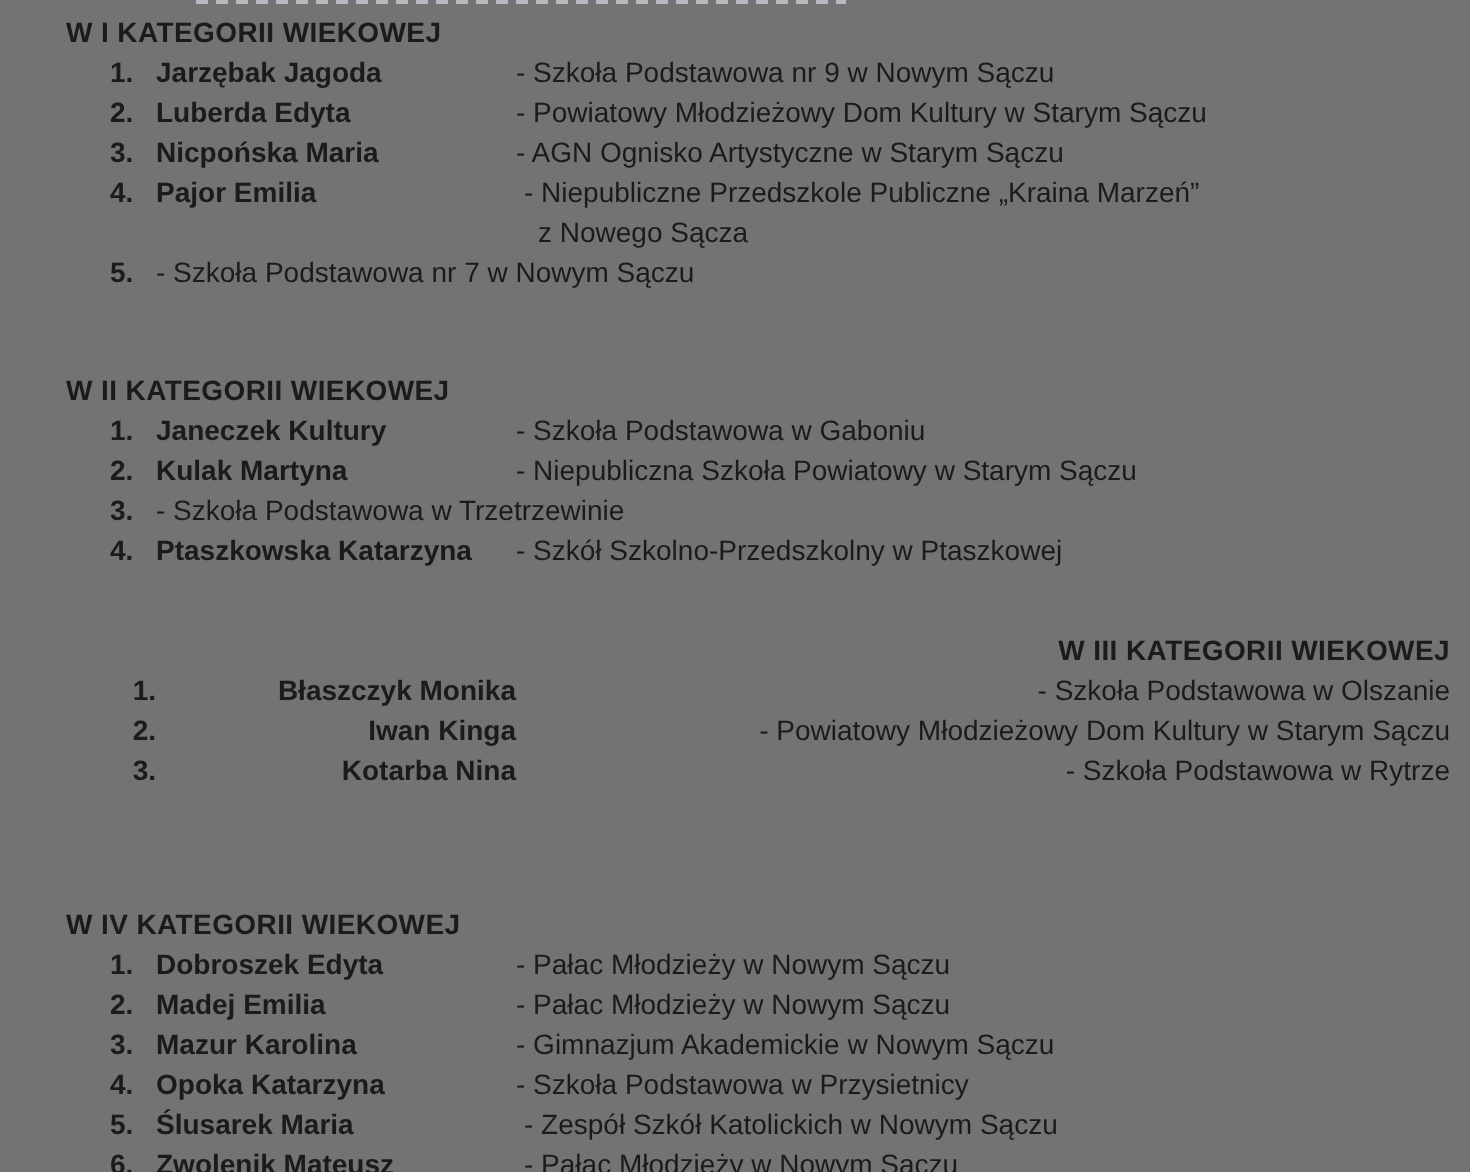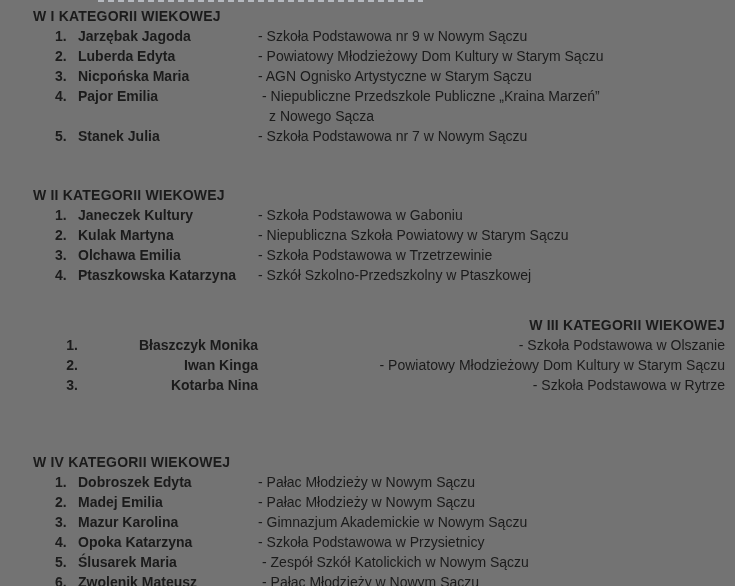--- a/index.html
+++ b/index.html
@@ -81,41 +81,39 @@
     <span class="school">- AGN Ognisko Artystyczne w Starym Sączu</span>
   </div>
           <div class="row">
     <span class="num">4.</span>
     <span class="name">Pajor Emilia</span>
     <span class="school indent">- Niepubliczne Przedszkole Publiczne „Kraina Marzeń”
 z Nowego Sącza</span>
   </div>
           <div class="row">
     <span class="num">5.</span>
-    <span class="name">Stanek Julia</span>
     <span class="school">- Szkoła Podstawowa nr 7 w Nowym Sączu</span>
   </div>
         </div>
   </section>
       <section class="section">
     <h2 class="section-title">W II KATEGORII WIEKOWEJ</h2>
     <div class="items">
           <div class="row">
     <span class="num">1.</span>
     <span class="name">Janeczek Kultury</span>
     <span class="school">- Szkoła Podstawowa w Gaboniu</span>
   </div>
           <div class="row">
     <span class="num">2.</span>
     <span class="name">Kulak Martyna</span>
     <span class="school">- Niepubliczna Szkoła Powiatowy w Starym Sączu</span>
   </div>
           <div class="row">
     <span class="num">3.</span>
-    <span class="name">Olchawa Emilia</span>
     <span class="school">- Szkoła Podstawowa w Trzetrzewinie</span>
   </div>
           <div class="row">
     <span class="num">4.</span>
     <span class="name">Ptaszkowska Katarzyna</span>
     <span class="school">- Szkół Szkolno-Przedszkolny w Ptaszkowej</span>
   </div>
         </div>
   </section>
       <section class="section">

